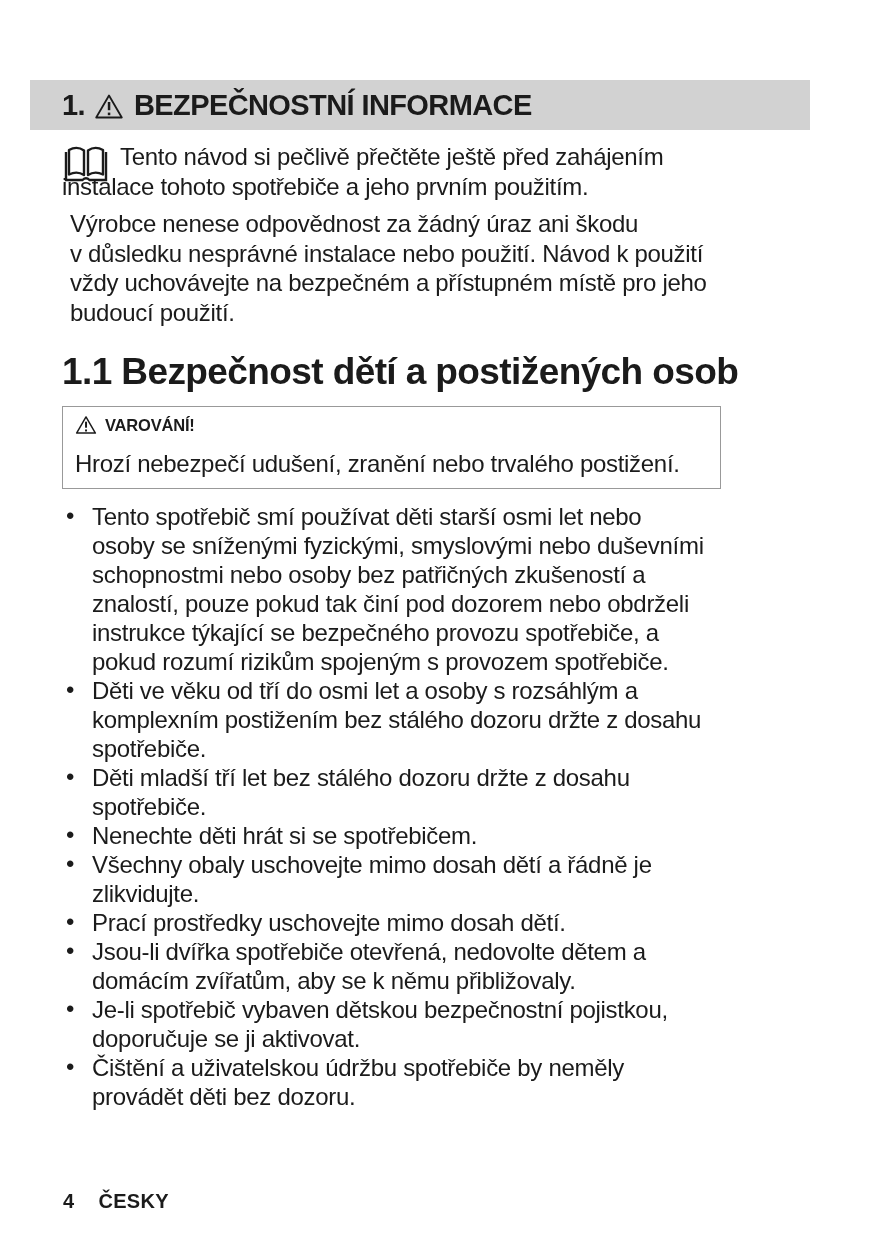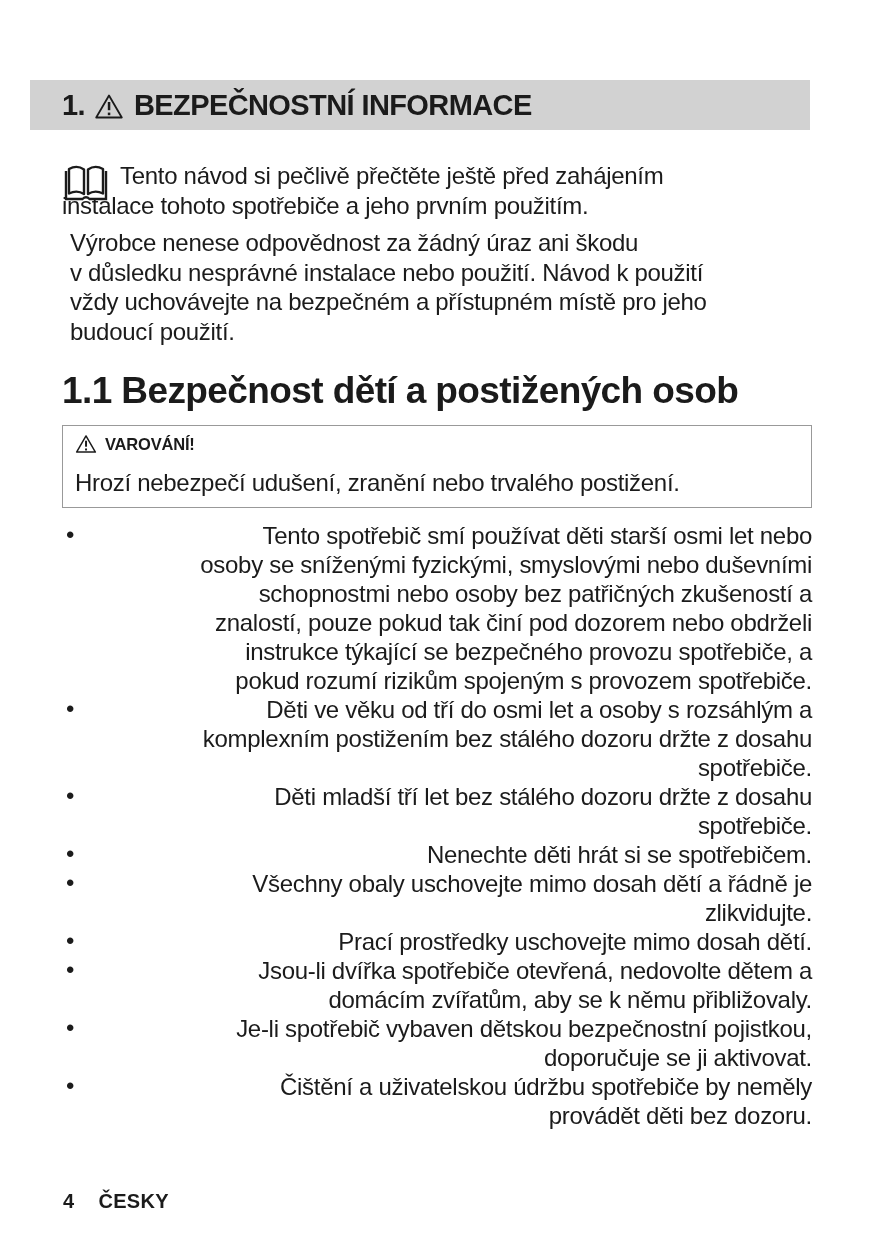--- a/index.html
+++ b/index.html
@@ -22,54 +22,53 @@
     padding-left: 32px;
   }
   .header-bar .h-num,
   .header-bar .h-title {
     font-size: 29px; font-weight: bold; letter-spacing: -0.6px; color: #1b1b1b;
   }
   .header-bar .tri-icon { margin: 2px 8px 0 9px; }
   .h-title { margin-left: 2px; text-align: right; }
 
   
-  .content { position: absolute; left: 62px; top: 161px; width: 750px; }
+  .content { position: absolute; left: 62px; top: 142px; width: 750px; }
 
   .intro { position: relative; font-size: 24px; line-height: 29.5px; letter-spacing: -0.3px; }
   .book-icon { position: absolute; left: 0; top: 1px; }
   .intro-p1 { text-indent: 58px; white-space: pre-line; margin: 0; }
   .intro-p2 { white-space: pre-line; margin: 8px; }
 
   .section-title {
     margin: 24px 0 0 0;
     font-size: 37px; font-weight: bold; letter-spacing: -0.6px;
   }
 
   .warning-box {
     margin-top: 13px;
     border: 1px solid #999999;
     padding: 8px 12px 9px 12px;
     box-sizing: border-box;
-    width: 750px;
+    width: 659px;
   }
   .warning-head { display: flex; align-items: center; gap: 8px; }
   .warning-label { font-size: 16.5px; font-weight: bold; letter-spacing: -0.2px; }
   .warning-text {
     margin-top: 13px;
     font-size: 24px; line-height: 31px; letter-spacing: -0.3px;
     white-space: pre-line;
   }
 
   ul.bullets { margin: 13px 0 0 0; padding: 0; list-style: none; }
   ul.bullets li {
     position: relative;
     padding-left: 30px;
     font-size: 24px; line-height: 29px; letter-spacing: -0.3px;
     white-space: pre-line;
-    text-align: right;
   }
   ul.bullets li::before {
     content: "\2022";
     position: absolute; left: 4px; top: -1px;
     font-size: 24px;
   }
 
   .footer {
     position: absolute; left: 63px; top: 1190px;
     display: flex; align-items: baseline;

